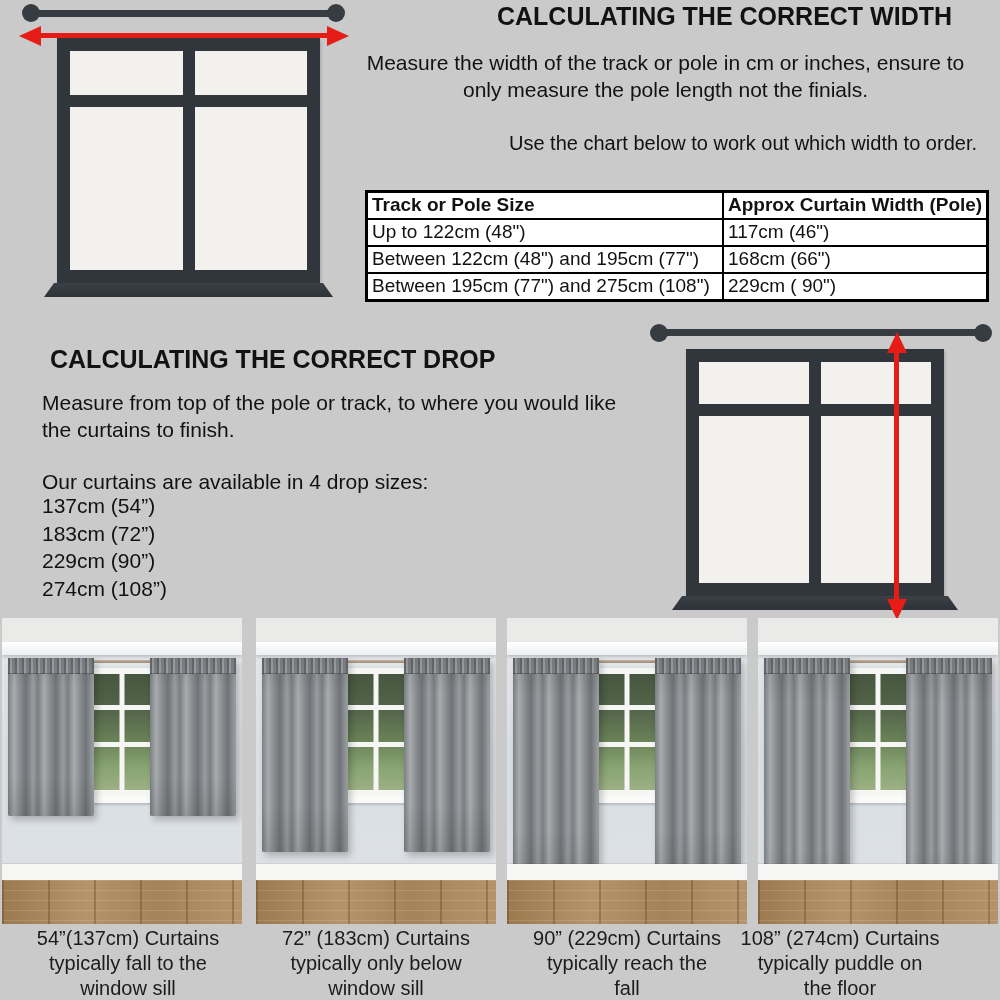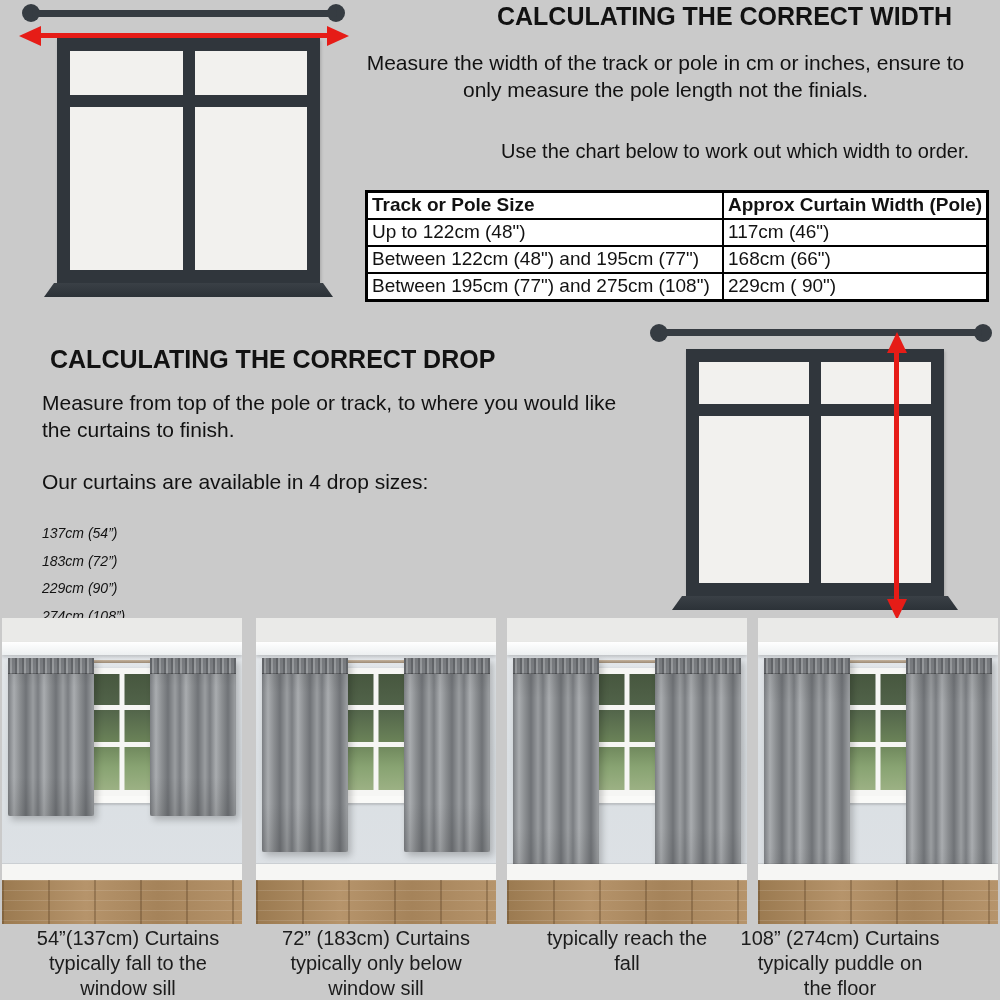--- a/index.html
+++ b/index.html
@@ -14,21 +14,21 @@
   .w-title{left:462px; top:2px; width:525px; text-align:center;
     font-size:25px; font-weight:bold; line-height:29px; letter-spacing:0px;}
   .w-para1{right:22px; top:49px; width:625px; text-align:center;
     font-size:21px; line-height:27px;}
   .w-para2{right:15px; top:122px; width:625px; text-align:right;
     font-size:20px; line-height:27px;}
   .d-title{left:42px; top:337px; width:560px; text-align:left;
     font-size:25px; font-weight:bold; line-height:29px;}
   .d-para1{left:42px; top:389px; width:585px; font-size:21px; line-height:27px;}
   .d-para2{left:42px; top:468px; width:585px; font-size:21px; line-height:27px;}
-  .d-list{left:42px; top:520px; width:400px; font-size:14px; line-height:27.5px;font-style:italic;}
+  .d-list{left:42px; top:492px; width:400px; font-size:21px; line-height:27.5px;}
 
   
   .size-table{left:365px; top:190px; border-collapse:collapse;
     background:#ffffff; border:3px solid #000;}
   .size-table th,.size-table td{
     border:2px solid #000; font-size:19px; padding:1px 4px 2px 4px;
     white-space:nowrap; text-align:left; height:22px;}
   .size-table th{font-weight:bold;}
   .size-table .c1{width:346px;} .size-table .c2{width:243px;}
 
@@ -130,21 +130,21 @@
   </div>
   <div class="abs isill" style="left:44px; top:283px; width:289px; height:14px;"></div>
 
   <div class="abs arrow-shaft-h" style="left:40px; top:33px; width:288px;">
     <span class="ah left"></span>
     <span class="ah right"></span>
   </div>
 
   <h1 class="abs w-title" style="margin:0;text-align:center;">CALCULATING THE CORRECT WIDTH</h1>
   <p class="abs w-para1" style="margin:0;">Measure the width of the track or pole in cm or inches, ensure to only measure the pole length not the finials.</p>
-  <p class="abs w-para2" style="margin:16px;">Use the chart below to work out which width to order.</p>
+  <p class="abs w-para2" style="margin:8px;">Use the chart below to work out which width to order.</p>
 
   <table class="abs size-table">
     <thead>
       <tr>
         <th class="c1">Track or Pole Size</th>
         <th class="c2">Approx Curtain Width (Pole)</th>
       </tr>
     </thead>
     <tbody>
       <tr>
@@ -279,20 +279,21 @@
     <div>54”(137cm) Curtains</div>
     <div>typically fall to the</div>
     <div>window sill</div>
   </div>
   <div class="caption cap2">
     <div>72” (183cm) Curtains</div>
     <div>typically only below</div>
     <div>window sill</div>
   </div>
   <div class="caption cap3">
+    <div>90” (229cm) Curtains</div>
     <div>typically reach the</div>
     <div>fall</div>
   </div>
   <div class="caption cap4">
     <div>108” (274cm) Curtains</div>
     <div>typically puddle on</div>
     <div>the floor</div>
   </div>
 
 </div>

